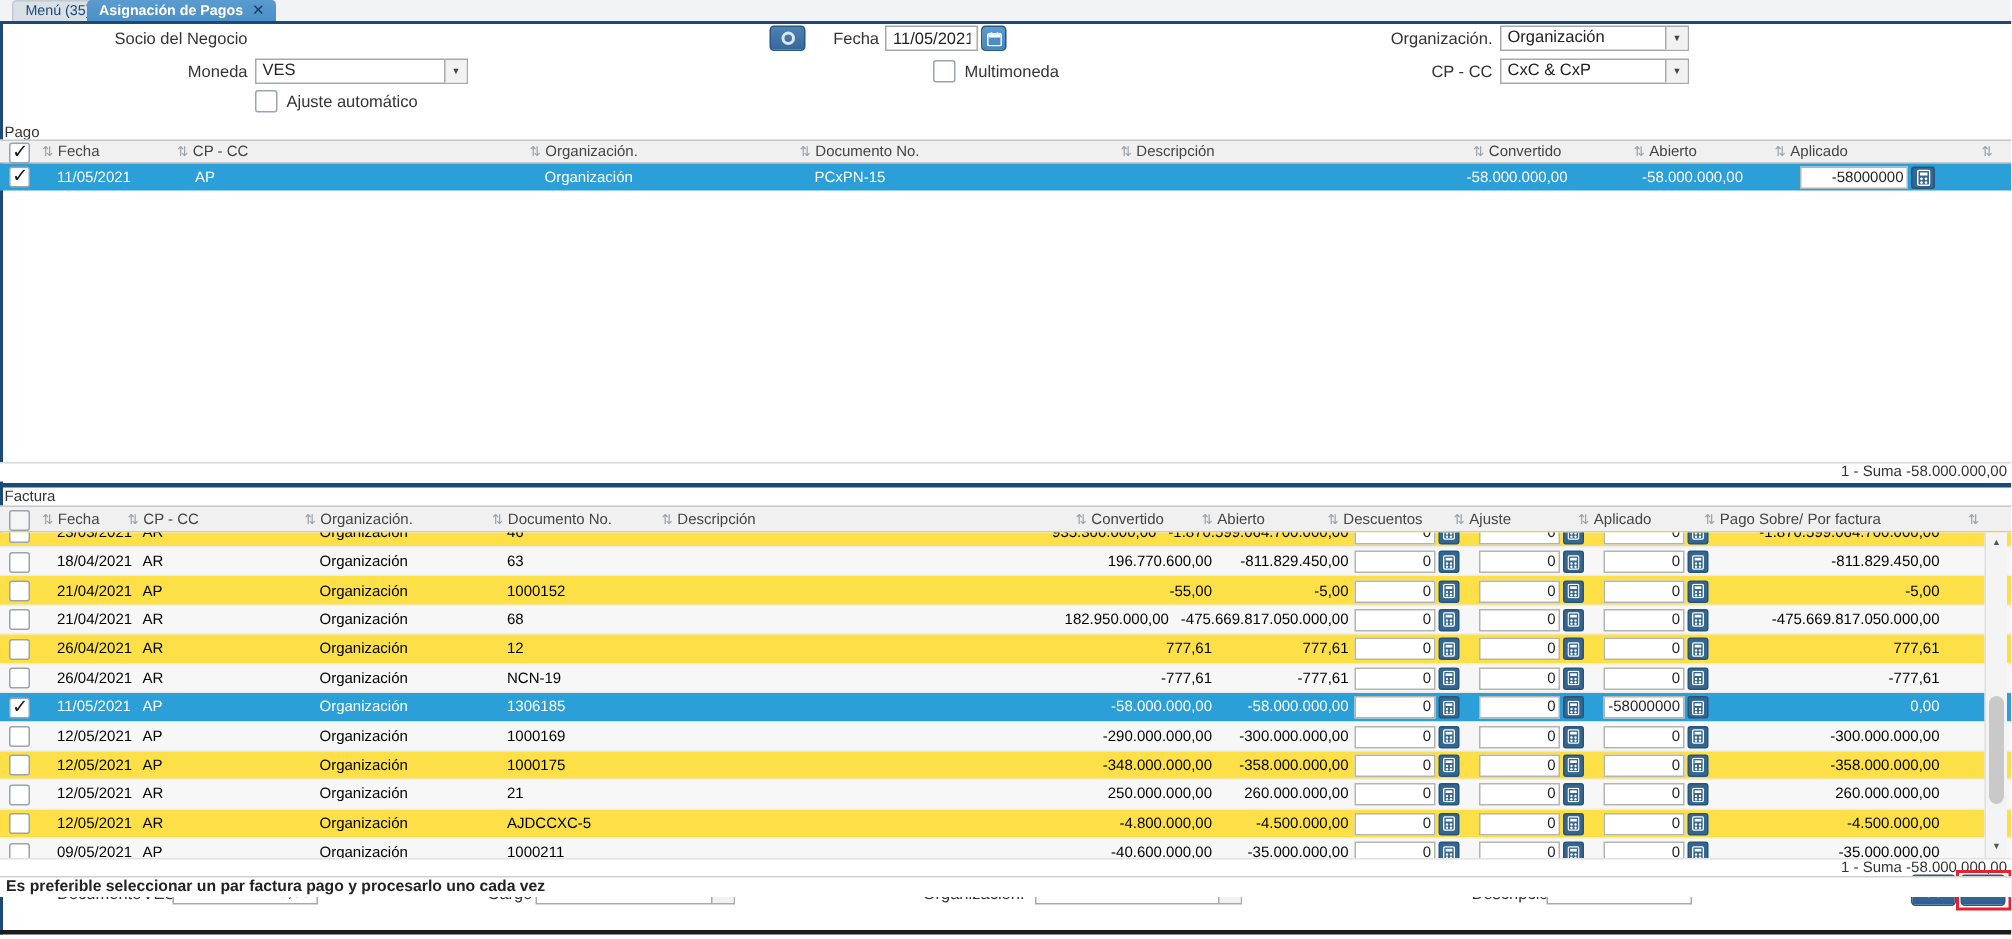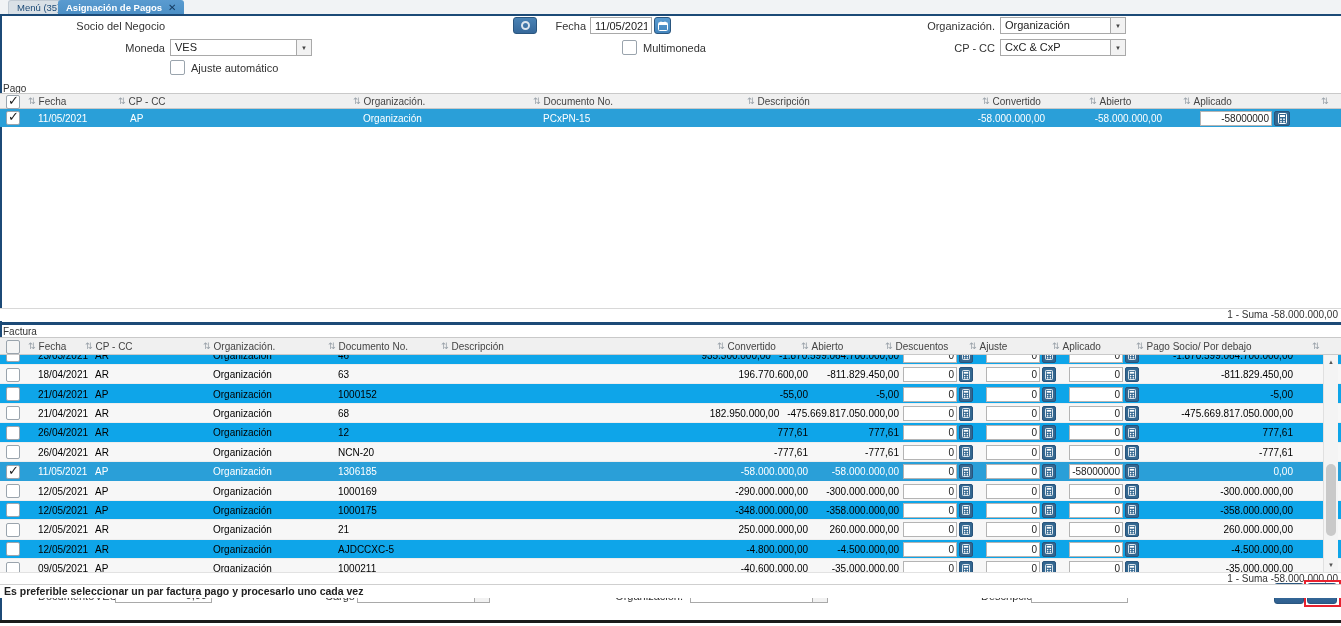--- a/index.html
+++ b/index.html
@@ -41,21 +41,21 @@
   .bp-ico { width:9px; height:9px; border:2px solid #dce6ef; border-radius:50%; display:inline-block; }
 
   
   .section-label { position:absolute; left:3px; font-size:10px; color:#333; }
   .thead { position:absolute; left:0; width:100%; background:var(--header-bg,#f0f0f0);
            border-top:1px solid #c9c9c9; border-bottom:1px solid #c9c9c9; }
   .hcol { position:absolute; top:0; height:100%; display:flex; align-items:center; gap:3px;
           font-size:10px; color:#444; white-space:nowrap; cursor:pointer; }
   .sort { font-size:9px; color:#98a0a8; }
   .tbody { position:absolute; left:0; width:100%; overflow:hidden; background:#fff; }
-  .trow { display:flex; align-items:center; background:#0ea5e9; box-shadow:inset 0 -1px #ededed; }
+  .trow { display:flex; align-items:center; background:#fde047; box-shadow:inset 0 -1px #ededed; }
   .trow.alt { background:#f7f7f7; }
   .trow.selected { background:var(--selected-row,#2a9fd8); color:#fff; box-shadow:none; }
   .prow { height:18px; }
   .frow { height:19.4px; }
   #factura-body .frow:first-child { margin-top:-9.4px; }
   .cell { font-size:10px; white-space:nowrap; overflow:hidden; flex:none; }
   .cbc { width:30px; padding-left:6px; flex:none; display:flex; align-items:center; }
   .num { white-space:nowrap; }
   .rin { height:15px; border:1px solid #b4b4b4; background:#fff; font-size:10px; font-family:inherit;
          text-align:right; padding:0 2px; color:#222; flex:none; }
@@ -277,21 +277,21 @@
     <span class="hcol" style="left:969px">
         <span class="sort">⇅</span>
         <span>Ajuste</span>
       </span>
     <span class="hcol" style="left:1052px">
         <span class="sort">⇅</span>
         <span>Aplicado</span>
       </span>
     <span class="hcol" style="left:1136px">
         <span class="sort">⇅</span>
-        <span>Pago Socio/ Por debajo</span>
+        <span>Pago Sobre/ Por factura</span>
       </span>
     <span class="hcol" style="left:1312px">
         <span class="sort">⇅</span>
       </span>
   </div>
   <div class="tbody" id="factura-body" style="top:355px;height:217px">
       <div class="trow frow">
     <span class="cbc">
           <span class="cb"></span>
         </span>
@@ -561,21 +561,21 @@
     </span>
     <span class="cell f-ps">777,61</span>
   </div>
       <div class="trow frow alt">
     <span class="cbc">
           <span class="cb"></span>
         </span>
     <span class="cell f-fecha">26/04/2021</span>
     <span class="cell f-cpcc">AR</span>
     <span class="cell f-org">Organización</span>
-    <span class="cell f-doc">NCN-20</span>
+    <span class="cell f-doc">NCN-19</span>
     <span class="cell f-desc"></span>
     <span class="cell f-convab">
       <span class="num">-777,61</span>
       <span class="num f-ab">-777,61</span>
     </span>
     <span class="grp g1">
       <input class="rin" value="0" style="">
       <button class="calc">
             <svg width="8" height="10" viewBox="0 0 9 11">
               <rect x="0.5" y="0.5" width="8" height="10" rx="1" fill="none" stroke="#fff"></rect>

